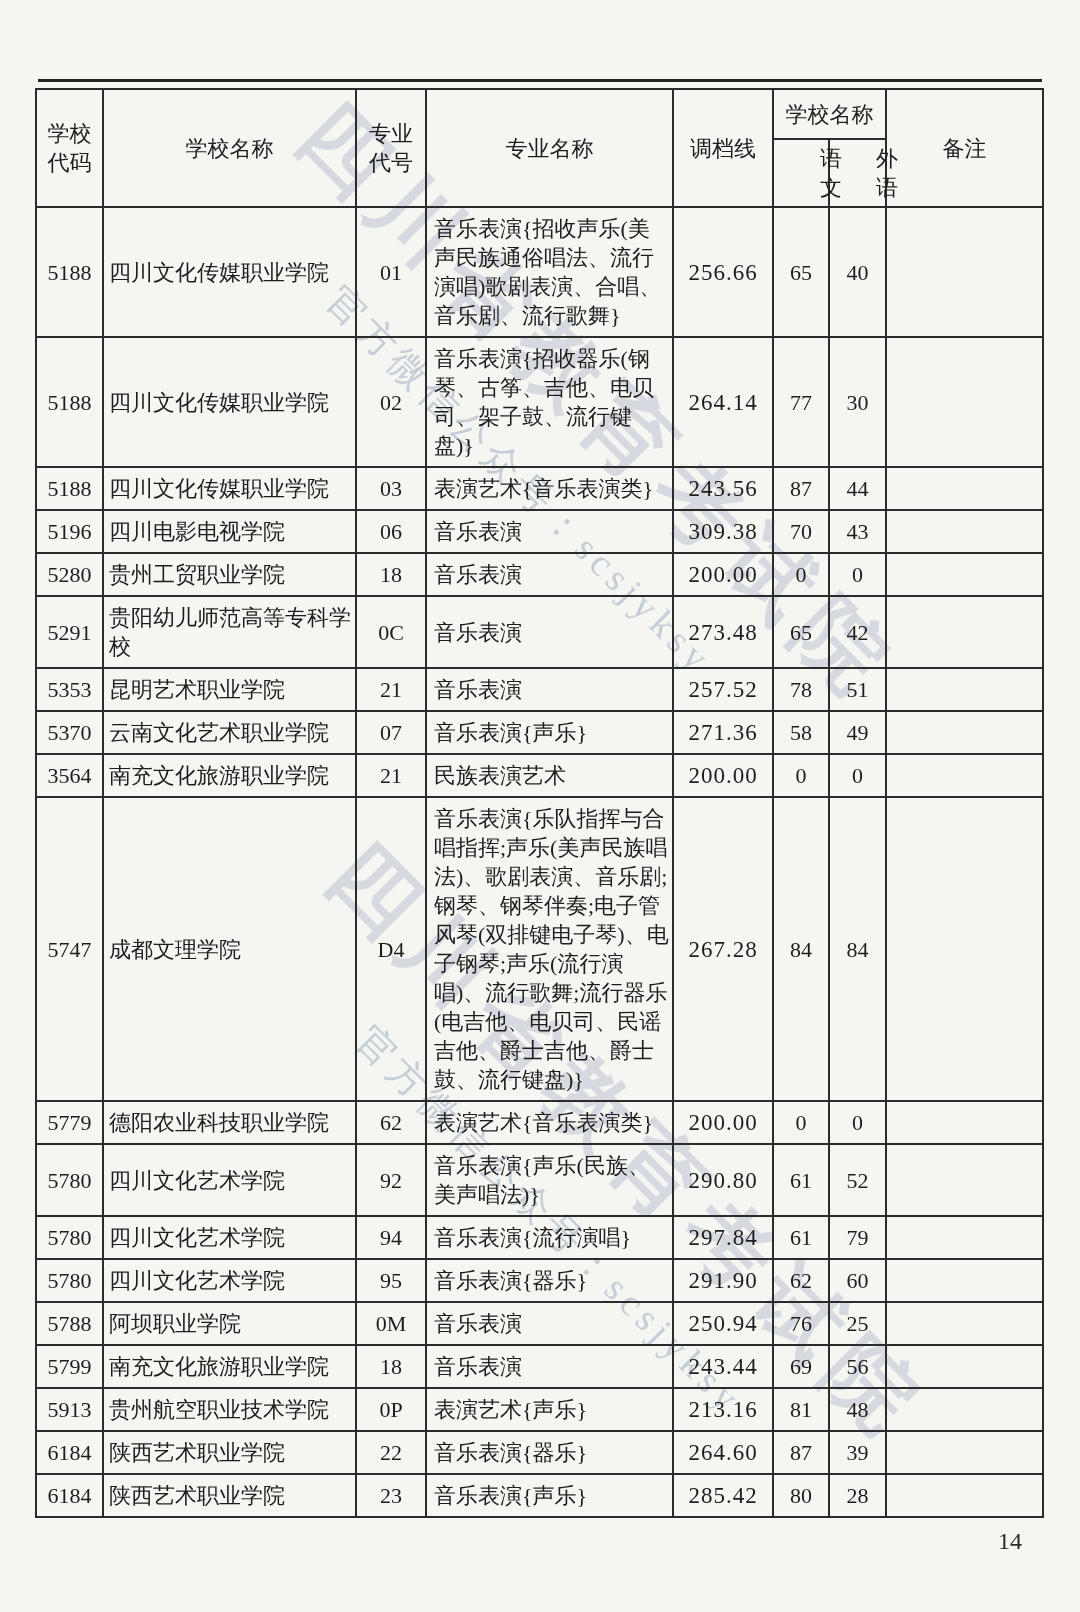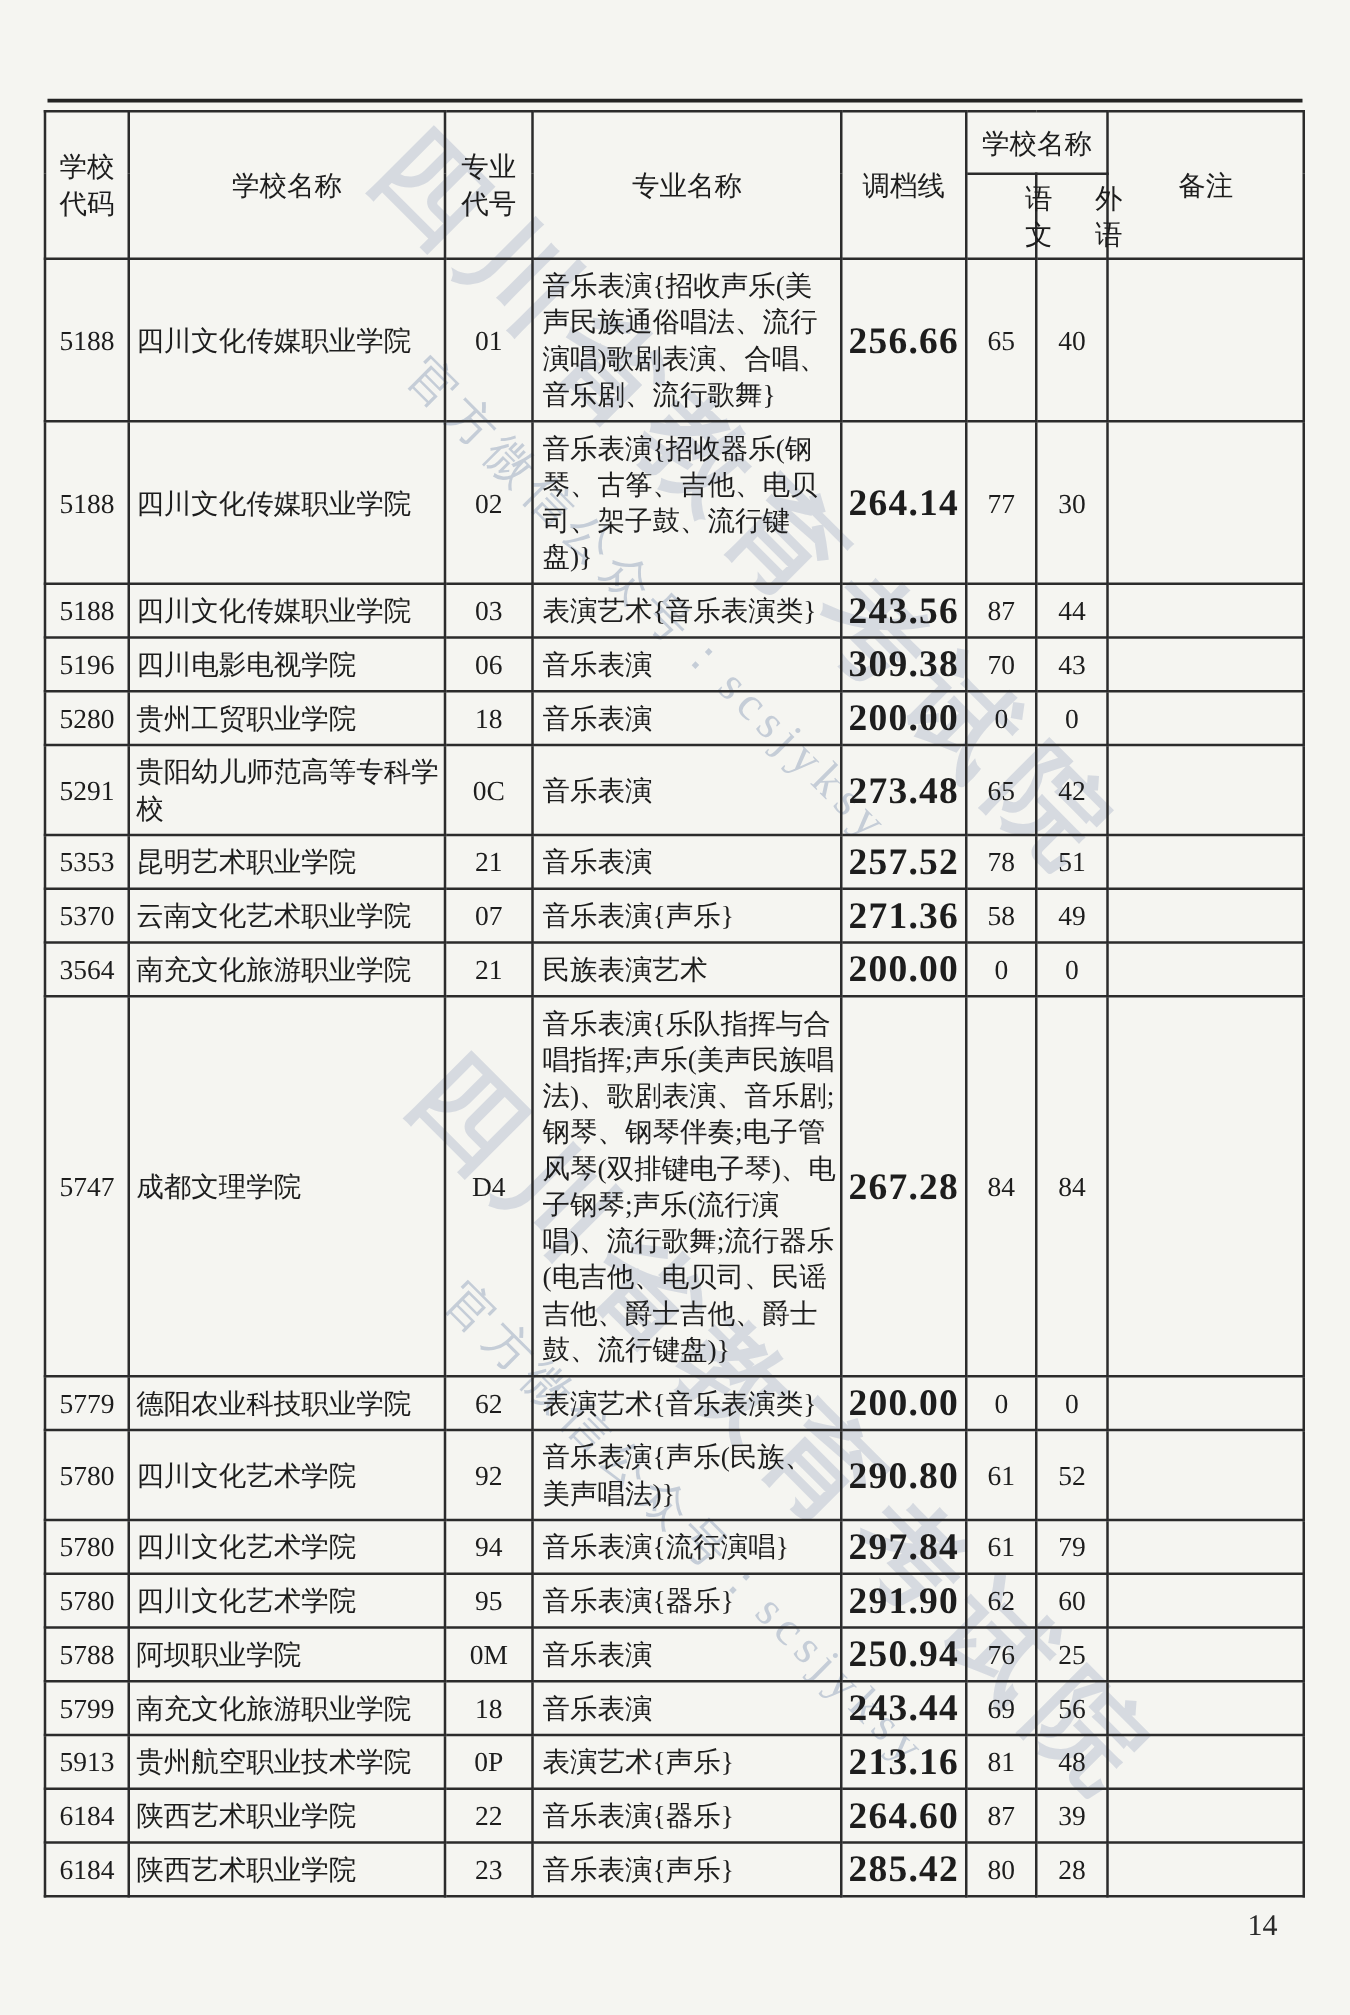--- a/index.html
+++ b/index.html
@@ -40,22 +40,22 @@
     word-break: break-all;
     overflow-wrap: anywhere;
   }
   .score-table thead th { padding: 4px 2px; }
   .score-table thead tr.h1 th { height: 40px; }
   .score-table thead tr.h2 th { height: 30px; padding-left: 46px; }
 
   td.c-school-name { text-align: left; padding-left: 5px; padding-right: 2px; margin-top: 28px; }
   td.c-major-name  { text-align: left; padding-left: 7px; padding-right: 3px; }
   td.c-score {
-    font-weight: bold;
-    font-size: 30px;
+    font-weight: normal;
+    font-size: 23px;
     letter-spacing: 1px;
   }
 
   .page-number {
     position: absolute;
     right: 58px; top: 1528px;
     font-size: 24px;
     color: #2a2a2a;
   }
 

